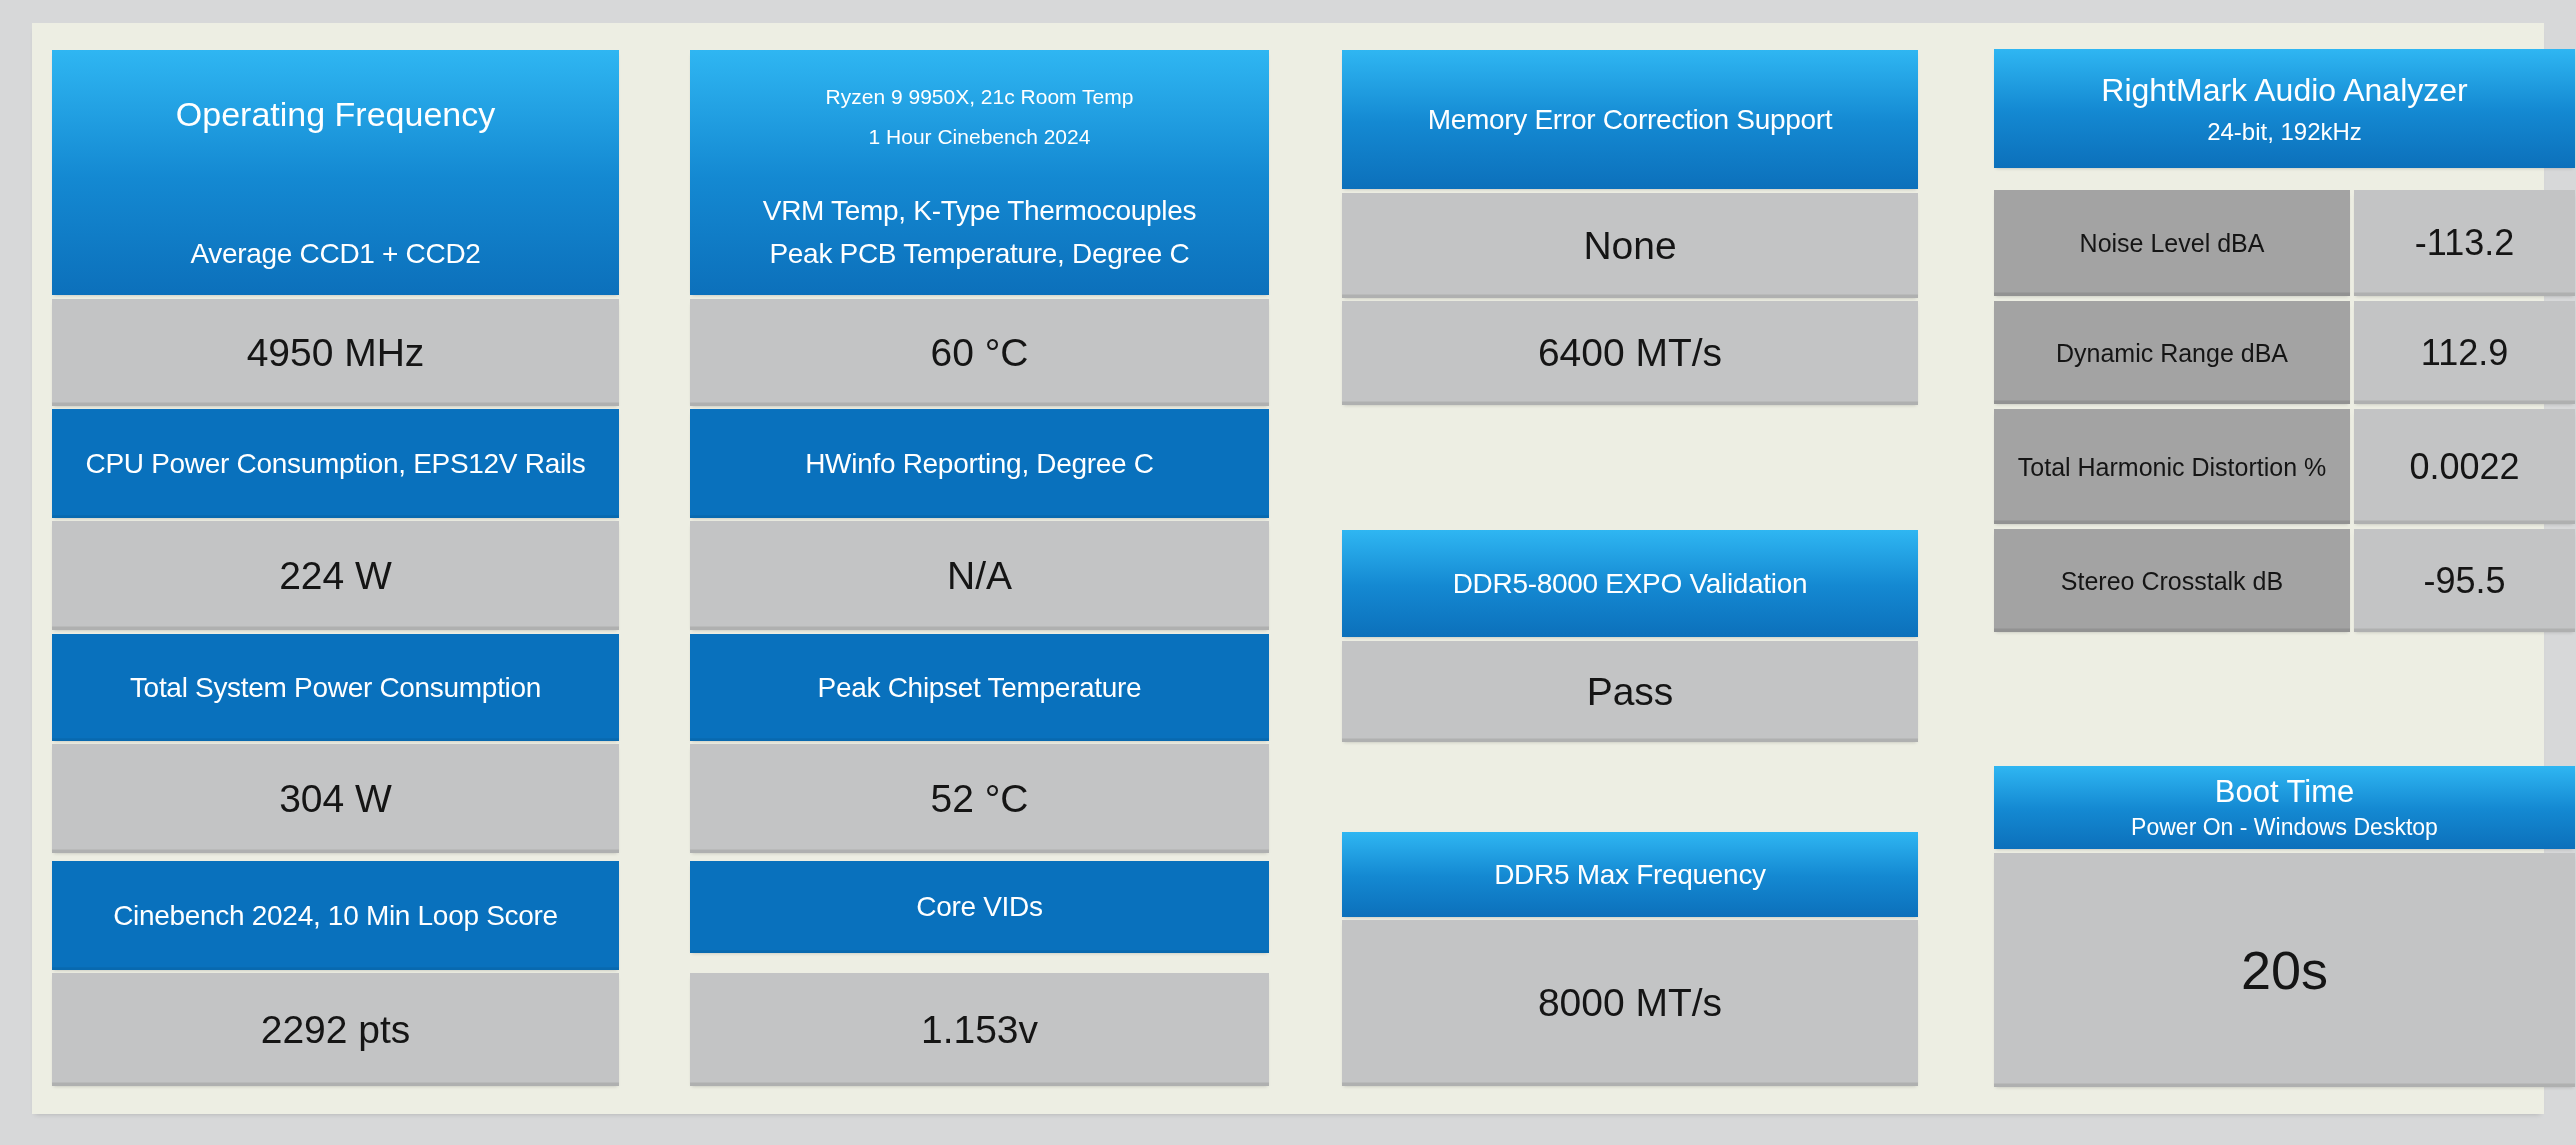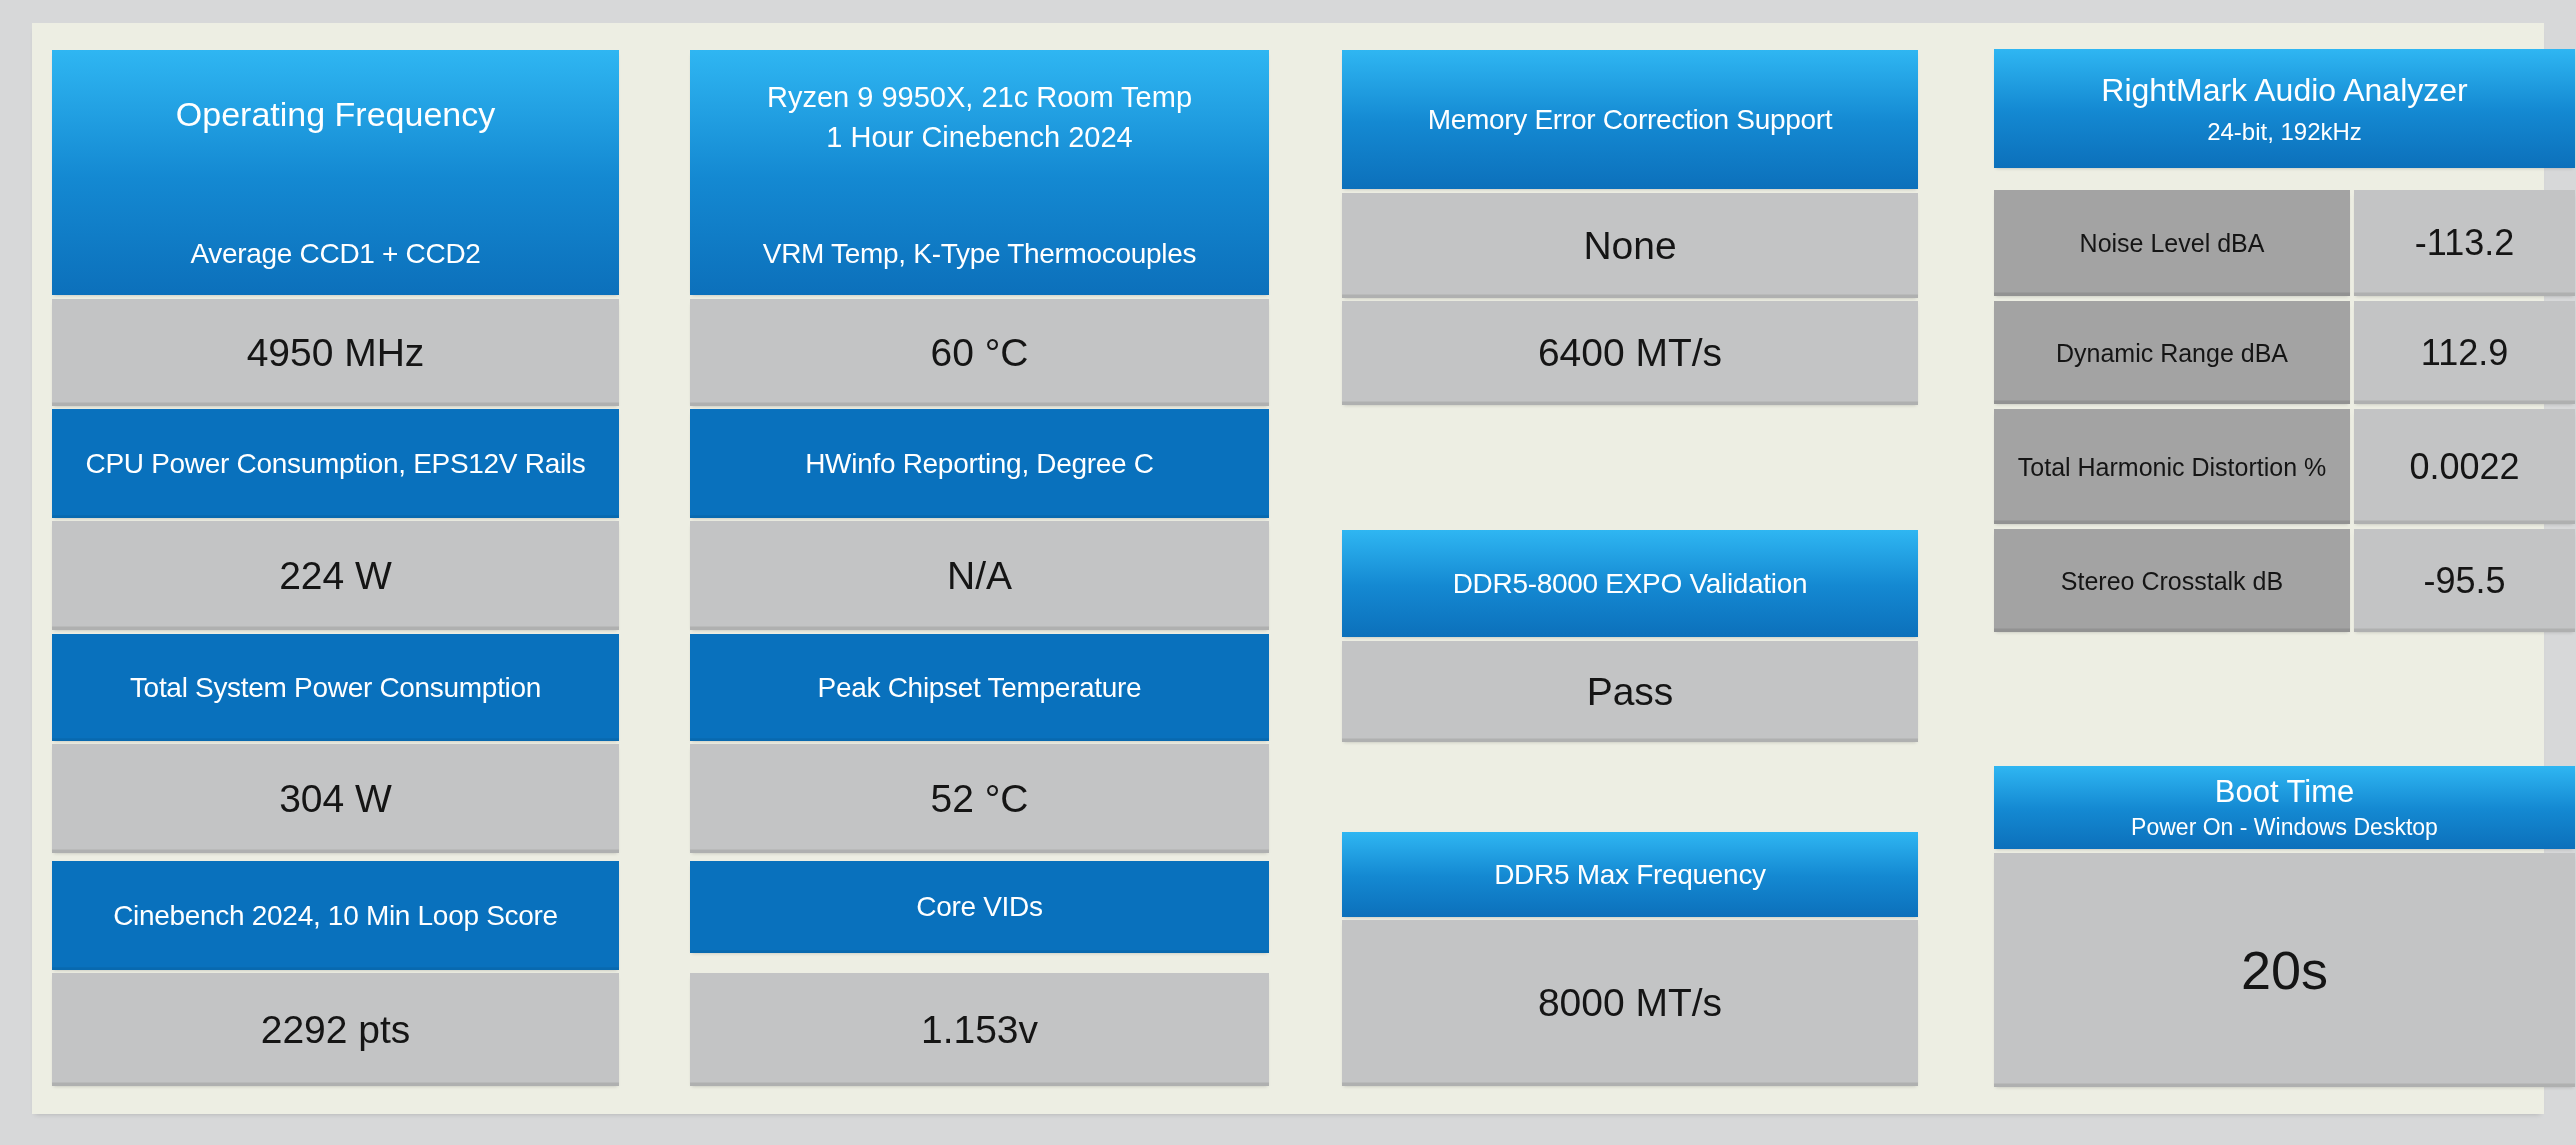--- a/index.html
+++ b/index.html
@@ -30,21 +30,21 @@
     background:#0971bd;color:#ffffff;
     box-shadow:inset 0 -2.7px 0 rgba(0,0,0,0.07),0 3.4px 3.4px -2px rgba(70,70,70,0.30);
   }
   .gray{
     background:#c3c4c5;color:#151515;
     box-shadow:inset 0 -3.4px 0 rgba(0,0,0,0.10),0 3.4px 3.4px -2px rgba(70,70,70,0.30);
   }
   .value{font-size:39px;font-weight:500;letter-spacing:0;}
   .section{font-size:28px;letter-spacing:-0.3px;line-height:36px;padding:0 9.4px;}
   .hdr-title{font-size:34px;line-height:42px;}
-  .hdr-title2{font-size:29px;line-height:40px;}
+  .hdr-title2{font-size:21px;line-height:40px;}
   .hdr-sub{font-size:28px;line-height:43px;letter-spacing:-0.3px;}
   .tall-hdr{justify-content:flex-start;padding:43px 8px 20px;box-sizing:border-box;}
   .tall-hdr .bottom{margin-top:auto;}
   .audio-hdr{gap:10.7px;}
   .audio-title{font-size:32px;line-height:35px;}
   .audio-sub{font-size:24px;line-height:25.5px;}
   .tbl-row{position:absolute;left:0;right:0;display:flex;}
   .tbl-label{
     width:356px;box-sizing:border-box;margin-right:4px;
     background:#a3a3a3;color:#151515;
@@ -100,20 +100,21 @@
   </div>
 
   <div class="col" style="left:690px;width:543px;">
     <div class="box grad tall-hdr" style="top:50px;height:245px;padding-top:27px;">
       <div>
         <div class="hdr-title2">Ryzen 9 9950X, 21c Room Temp</div>
         <div class="hdr-title2">1 Hour Cinebench 2024</div>
       </div>
       <div class="bottom">
         <div class="hdr-sub">VRM Temp, K-Type Thermocouples</div>
+        <div class="hdr-sub">Peak PCB Temperature, Degree C</div>
       </div>
     </div>
     <div class="box gray" style="top:299px;height:107px;">
       <div class="value">60 °C</div>
     </div>
     <div class="box solid" style="top:409px;height:109px;">
       <div class="section">HWinfo Reporting, Degree C</div>
     </div>
     <div class="box gray" style="top:521px;height:109px;">
       <div class="value">N/A</div>

